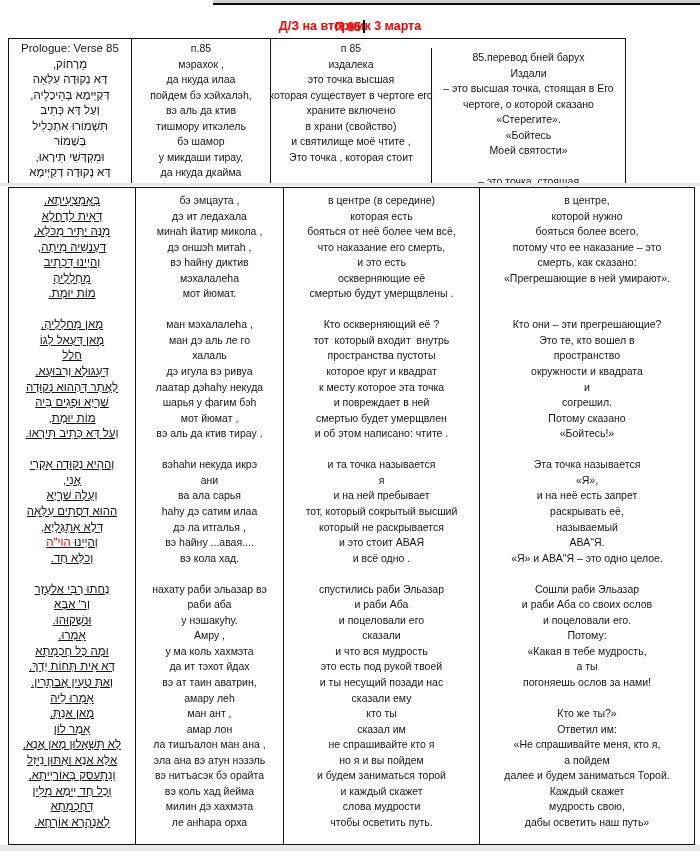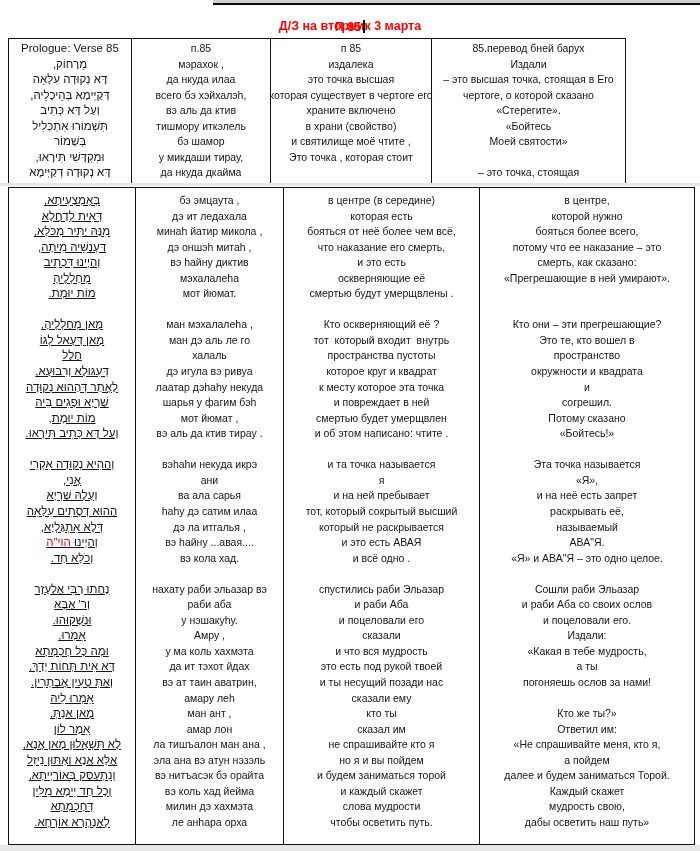--- a/index.html
+++ b/index.html
@@ -15,21 +15,21 @@
   .h2{top:20px;}
   .cursor{display:inline-block;width:2px;height:13px;background:#000;margin-left:2px;vertical-align:-2px;}
   .tbl{position:absolute;left:8px;display:flex;border:1.5px solid #111;box-sizing:border-box;background:#fff;}
   .t1{top:38px;width:618px;height:146px;}
   .t2{top:187px;width:687px;height:658px;}
   .cell{box-sizing:border-box;padding-top:2px;overflow:visible;}
   .cell + .cell{border-left:1.5px solid #111;}
   .t1 .c1{width:122px;}
   .t1 .c2{width:139px;}
   .t1 .c3{width:161px;}
-  .t1 .c4{flex:1;}
+  .t1 .c4{flex:1;margin-top:9px;}
   .t2 .c1{width:126px;text-decoration:underline;}
   .t2 .c2{width:148px;}
   .t2 .c3{width:196px;}
   .t2 .c4{flex:1;}
   .t2 .cell{padding-top:5px;}
   .line{display:flex;justify-content:center;align-items:center;height:15.5px;
         font-size:10.5px;white-space:pre;line-height:15.5px;}
   .t2 .line{height:15.55px;}
   .heb .line{font-size:11.5px;}
 </style>
@@ -55,21 +55,21 @@
         <div class="line"><span>וְעַל דָּא כְּתִיב</span></div>
         <div class="line"><span>תִּשְׁמוֹרוּ אִתְכְּלִיל</span></div>
         <div class="line"><span>בְּשָׁמוֹר</span></div>
         <div class="line"><span>וּמִקְדָּשִׁי תִּירָאוּ,</span></div>
         <div class="line"><span>דָּא נְקוּדָה דְקַיְּימָא</span></div>
       </div>
     <div class="cell c2" dir="ltr">
         <div class="line"><span>п.85</span></div>
         <div class="line"><span>мэрахок ,</span></div>
         <div class="line"><span>да нкуда илаа</span></div>
-        <div class="line"><span>всего бэ хэйхалэh,</span></div>
+        <div class="line"><span>пойдем бэ хэйхалэh,</span></div>
         <div class="line"><span>вэ аль да ктив</span></div>
         <div class="line"><span>тишмору иткэлель</span></div>
         <div class="line"><span>бэ шамор</span></div>
         <div class="line"><span>у микдаши тирау,</span></div>
         <div class="line"><span>да нкуда дкайма</span></div>
       </div>
     <div class="cell c3" dir="ltr">
         <div class="line"><span>п 85</span></div>
         <div class="line"><span>издалека</span></div>
         <div class="line"><span>это точка высшая</span></div>
@@ -197,21 +197,21 @@
         <div class="line"><span>к месту которое эта точка</span></div>
         <div class="line"><span>и повреждает в ней</span></div>
         <div class="line"><span>смертью будет умерщвлен</span></div>
         <div class="line"><span>и об этом написано: чтите .</span></div>
         <div class="line"><span></span></div>
         <div class="line"><span>и та точка называется</span></div>
         <div class="line"><span>я</span></div>
         <div class="line"><span>и на ней пребывает</span></div>
         <div class="line"><span>тот, который сокрытый высший</span></div>
         <div class="line"><span>который не раскрывается</span></div>
-        <div class="line"><span>и это есть АВАЯ</span></div>
+        <div class="line"><span>и это стоит АВАЯ</span></div>
         <div class="line"><span>и всё одно .</span></div>
         <div class="line"><span></span></div>
         <div class="line"><span>спустились раби Эльазар</span></div>
         <div class="line"><span>и раби Аба</span></div>
         <div class="line"><span>и поцеловали его</span></div>
         <div class="line"><span>сказали</span></div>
         <div class="line"><span>и что вся мудрость</span></div>
         <div class="line"><span>это есть под рукой твоей</span></div>
         <div class="line"><span>и ты несущий позади нас</span></div>
         <div class="line"><span>сказали ему</span></div>
@@ -246,21 +246,21 @@
         <div class="line"><span>«Я»,</span></div>
         <div class="line"><span>и на неё есть запрет</span></div>
         <div class="line"><span>раскрывать её,</span></div>
         <div class="line"><span>называемый</span></div>
         <div class="line"><span>АВА"Я.</span></div>
         <div class="line"><span>«Я» и АВА"Я – это одно целое.</span></div>
         <div class="line"><span></span></div>
         <div class="line"><span>Сошли раби Эльазар</span></div>
         <div class="line"><span>и раби Аба со своих ослов</span></div>
         <div class="line"><span>и поцеловали его.</span></div>
-        <div class="line"><span>Издали:</span></div>
+        <div class="line"><span>Потому:</span></div>
         <div class="line"><span>«Какая в тебе мудрость,</span></div>
         <div class="line"><span>а ты</span></div>
         <div class="line"><span>погоняешь ослов за нами!</span></div>
         <div class="line"><span></span></div>
         <div class="line"><span>Кто же ты?»</span></div>
         <div class="line"><span>Ответил им:</span></div>
         <div class="line"><span>«Не спрашивайте меня, кто я,</span></div>
         <div class="line"><span>а пойдем</span></div>
         <div class="line"><span>далее и будем заниматься Торой.</span></div>
         <div class="line"><span>Каждый скажет</span></div>

